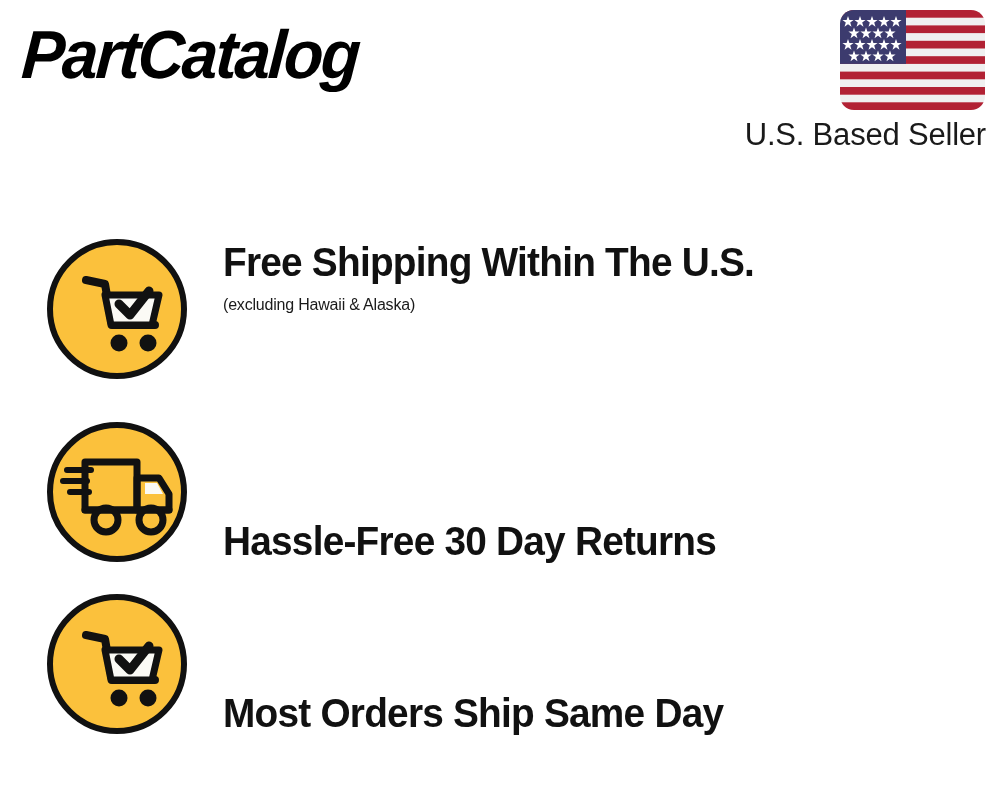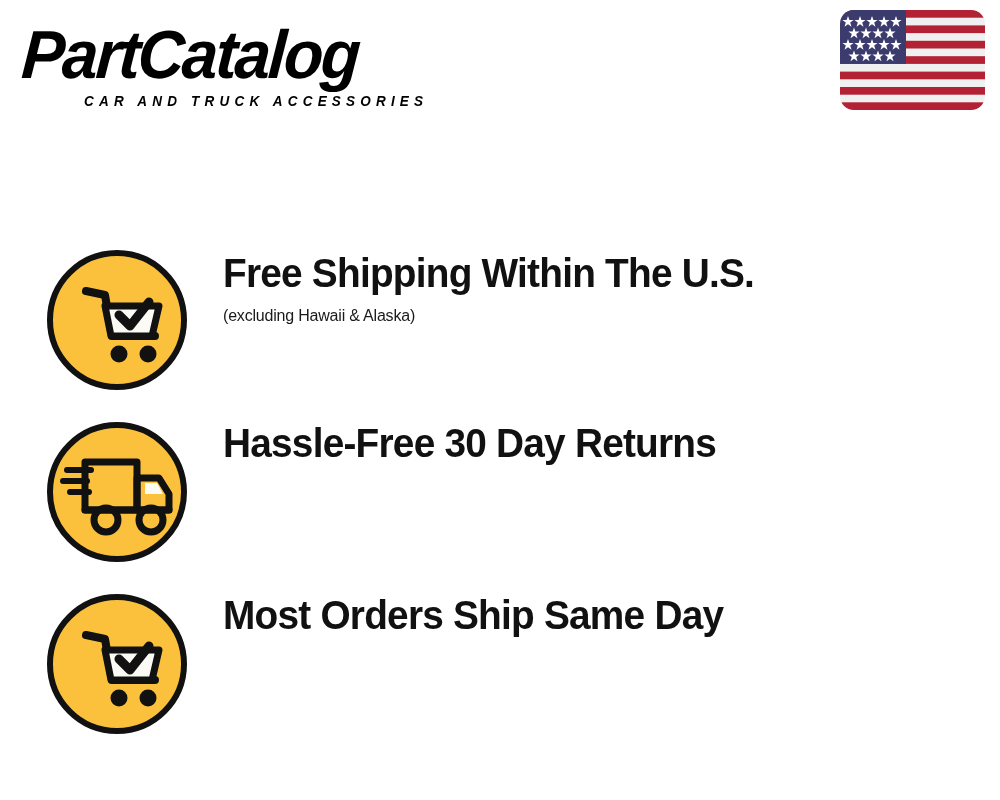--- a/index.html
+++ b/index.html
@@ -105,21 +105,21 @@
   }
 
   .benefit-row {
     position: absolute;
     left: 0;
     width: 1000px;
     display: flex;
     align-items: flex-start;
   }
 
-  .benefit-row.row-0 { top: 20px; height: 160px; }
+  .benefit-row.row-0 { top: 9px; height: 160px; }
   .benefit-row.row-1 { top: 192px; height: 160px; }
   .benefit-row.row-2 { top: 364px; height: 160px; }
 
   .badge-icon {
     position: relative;
     flex: 0 0 auto;
     margin-left: 45px;
     width: 144px;
     height: 144px;
   }
@@ -130,21 +130,21 @@
   }
 
   .benefit-text {
     flex: 1 1 auto;
     margin-left: 34px;
     padding-top: 2px;
   }
 
   .benefit-text.middle-align {
     display: flex;
-    align-items: flex-start;
+    align-items: flex-end;
     height: 144px;
     padding-top: 0;
   }
 
   .benefit-heading {
     font-family: "Liberation Sans", sans-serif;
     font-weight: 700;
     font-size: 40px;
     line-height: 46px;
     letter-spacing: -0.8px;
@@ -189,21 +189,20 @@
 </style>
 </head>
 <body>
 
 <div id="page">
 
   <div class="header">
 
     <div class="brand-logo">
       <div class="brand-wordmark">PartCatalog</div>
-      <div class="brand-tagline">CAR AND TRUCK ACCESSORIES</div>
     </div>
 
     <div class="flag-wrap">
       <svg class="flag-svg" viewBox="0 0 145 100" xmlns="http://www.w3.org/2000/svg" aria-hidden="true">
         <defs>
           <clipPath id="flagClip">
             <rect x="0" y="0" width="145" height="100" rx="14" ry="14"></rect>
           </clipPath>
         </defs>
         <g clip-path="url(#flagClip)">
@@ -239,20 +238,21 @@
 
             <polygon points="14,40.5 15.4,44.5 19.6,44.5 16.2,47.1 17.5,51.2 14,48.7 10.5,51.2 11.8,47.1 8.4,44.5 12.6,44.5"></polygon>
             <polygon points="26,40.5 27.4,44.5 31.6,44.5 28.2,47.1 29.5,51.2 26,48.7 22.5,51.2 23.8,47.1 20.4,44.5 24.6,44.5"></polygon>
             <polygon points="38,40.5 39.4,44.5 43.6,44.5 40.2,47.1 41.5,51.2 38,48.7 34.5,51.2 35.8,47.1 32.4,44.5 36.6,44.5"></polygon>
             <polygon points="50,40.5 51.4,44.5 55.6,44.5 52.2,47.1 53.5,51.2 50,48.7 46.5,51.2 47.8,47.1 44.4,44.5 48.6,44.5"></polygon>
           </g>
         </g>
       </svg>
     </div>
 
+    <div class="seller-text">U.S. Based Seller</div>
   </div>
 
   <div class="benefits">
 
     <div class="benefit-row row-0">
       <div class="badge-icon">
         <svg class="badge-svg" viewBox="0 0 144 144" xmlns="http://www.w3.org/2000/svg" aria-hidden="true">
           <circle cx="72" cy="72" r="67" fill="#FBC13C" stroke="#111111" stroke-width="6"></circle>
           <path d="M41 43 L60 47 L67 88 L110 88" fill="none" stroke="#111111" stroke-width="8" stroke-linecap="round" stroke-linejoin="round"></path>
           <path d="M60 58 L114 58 L107 88 L66 88 Z" fill="#FBFAF5" stroke="none"></path>

